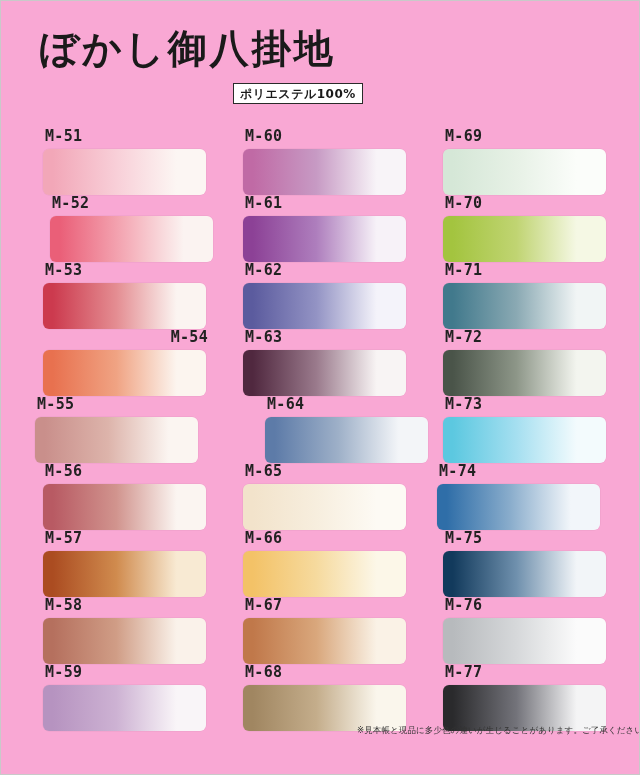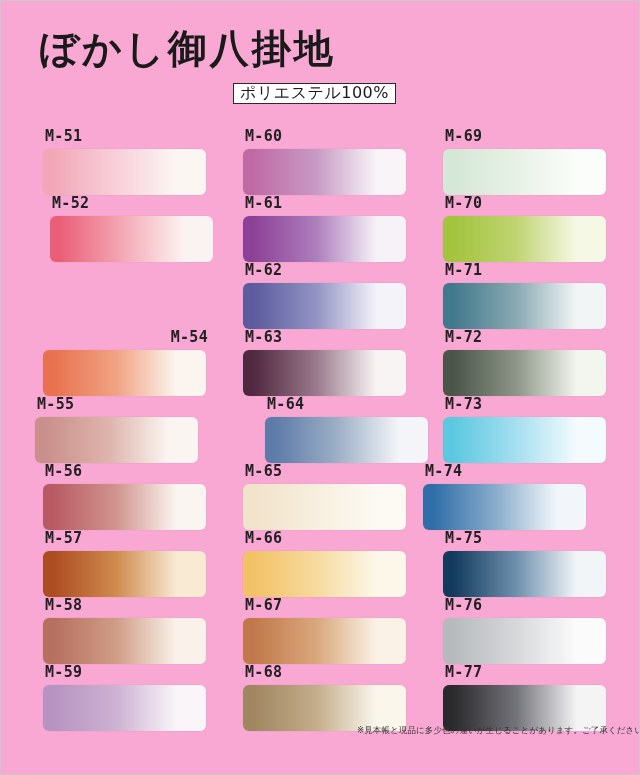--- a/index.html
+++ b/index.html
@@ -49,22 +49,22 @@
     position: absolute;
     left: 232px;
     top: 82px;
     border: 1px solid #2a2a2a;
     padding: 1px 6px 2px 6px;
     background: #ffffff;
     line-height: 1;
   }
   #subtitle-text {
     font-family: "DejaVu Sans", "Liberation Sans", sans-serif;
-    font-size: 16px;
-    font-weight: 400;
+    font-size: 12px;
+    font-weight: 700;
     letter-spacing: 0.5px;
     color: #1a1a1a;
     white-space: nowrap;
   }
 
   
   #grid {
     position: absolute;
     left: 0;
     top: 118px;
@@ -122,20 +122,24 @@
 
   <div id="grid">
       <div class="swatch-cell" style="left: 42px; top: 10px;">
         <div class="swatch-label">M-51</div>
         <div class="swatch-chip" style="width: 163px; height: 46px; background: linear-gradient(to right, rgb(242, 167, 184) 0%, rgb(242, 167, 184) 6%, rgb(248, 207, 216) 45%, rgb(252, 246, 243) 82%, rgb(252, 246, 243) 100%);"></div>
       </div>
       <div class="swatch-cell" style="left: 42px; top: 77px; padding-left: 7px;">
         <div class="swatch-label">M-52</div>
         <div class="swatch-chip" style="width: 163px; height: 46px; background: linear-gradient(to right, rgb(234, 95, 120) 0%, rgb(234, 95, 120) 6%, rgb(244, 169, 181) 45%, rgb(251, 243, 241) 82%, rgb(251, 243, 241) 100%);"></div>
       </div>
+      <div class="swatch-cell" style="left: 42px; top: 144px;">
+        <div class="swatch-label">M-53</div>
+        <div class="swatch-chip" style="width: 163px; height: 46px; background: linear-gradient(to right, rgb(204, 58, 78) 0%, rgb(204, 58, 78) 6%, rgb(228, 141, 146) 45%, rgb(251, 244, 241) 82%, rgb(251, 244, 241) 100%);"></div>
+      </div>
       <div class="swatch-cell" style="left: 42px; top: 211px; text-align: right;">
         <div class="swatch-label">M-54</div>
         <div class="swatch-chip" style="width: 163px; height: 46px; background: linear-gradient(to right, rgb(232, 113, 79) 0%, rgb(232, 113, 79) 6%, rgb(240, 163, 131) 45%, rgb(252, 245, 239) 82%, rgb(252, 245, 239) 100%);"></div>
       </div>
       <div class="swatch-cell" style="left: 34px; top: 278px;">
         <div class="swatch-label">M-55</div>
         <div class="swatch-chip" style="width: 163px; height: 46px; background: linear-gradient(to right, rgb(201, 143, 139) 0%, rgb(201, 143, 139) 6%, rgb(221, 180, 171) 45%, rgb(251, 245, 241) 82%, rgb(251, 245, 241) 100%);"></div>
       </div>
       <div class="swatch-cell" style="left: 42px; top: 345px;">
         <div class="swatch-label">M-56</div>
@@ -202,21 +206,21 @@
         <div class="swatch-chip" style="width: 163px; height: 46px; background: linear-gradient(to right, rgb(65, 121, 140) 0%, rgb(65, 121, 140) 6%, rgb(138, 169, 179) 45%, rgb(241, 245, 245) 82%, rgb(241, 245, 245) 100%);"></div>
       </div>
       <div class="swatch-cell" style="left: 442px; top: 211px;">
         <div class="swatch-label">M-72</div>
         <div class="swatch-chip" style="width: 163px; height: 46px; background: linear-gradient(to right, rgb(74, 84, 73) 0%, rgb(74, 84, 73) 6%, rgb(141, 150, 136) 45%, rgb(243, 245, 239) 82%, rgb(243, 245, 239) 100%);"></div>
       </div>
       <div class="swatch-cell" style="left: 442px; top: 278px;">
         <div class="swatch-label">M-73</div>
         <div class="swatch-chip" style="width: 163px; height: 46px; background: linear-gradient(to right, rgb(92, 200, 224) 0%, rgb(92, 200, 224) 6%, rgb(165, 223, 240) 45%, rgb(243, 251, 253) 82%, rgb(243, 251, 253) 100%);"></div>
       </div>
-      <div class="swatch-cell" style="left: 422px; top: 345px;">
+      <div class="swatch-cell" style="left: 436px; top: 345px;">
         <div class="swatch-label">M-74</div>
         <div class="swatch-chip" style="width: 163px; height: 46px; background: linear-gradient(to right, rgb(47, 110, 168) 0%, rgb(47, 110, 168) 6%, rgb(138, 173, 204) 45%, rgb(242, 246, 250) 82%, rgb(242, 246, 250) 100%);"></div>
       </div>
       <div class="swatch-cell" style="left: 442px; top: 412px;">
         <div class="swatch-label">M-75</div>
         <div class="swatch-chip" style="width: 163px; height: 46px; background: linear-gradient(to right, rgb(18, 58, 92) 0%, rgb(18, 58, 92) 6%, rgb(111, 144, 173) 45%, rgb(242, 245, 248) 82%, rgb(242, 245, 248) 100%);"></div>
       </div>
       <div class="swatch-cell" style="left: 442px; top: 479px;">
         <div class="swatch-label">M-76</div>
         <div class="swatch-chip" style="width: 163px; height: 46px; background: linear-gradient(to right, rgb(183, 186, 189) 0%, rgb(183, 186, 189) 6%, rgb(214, 216, 218) 45%, rgb(251, 251, 251) 82%, rgb(251, 251, 251) 100%);"></div>

